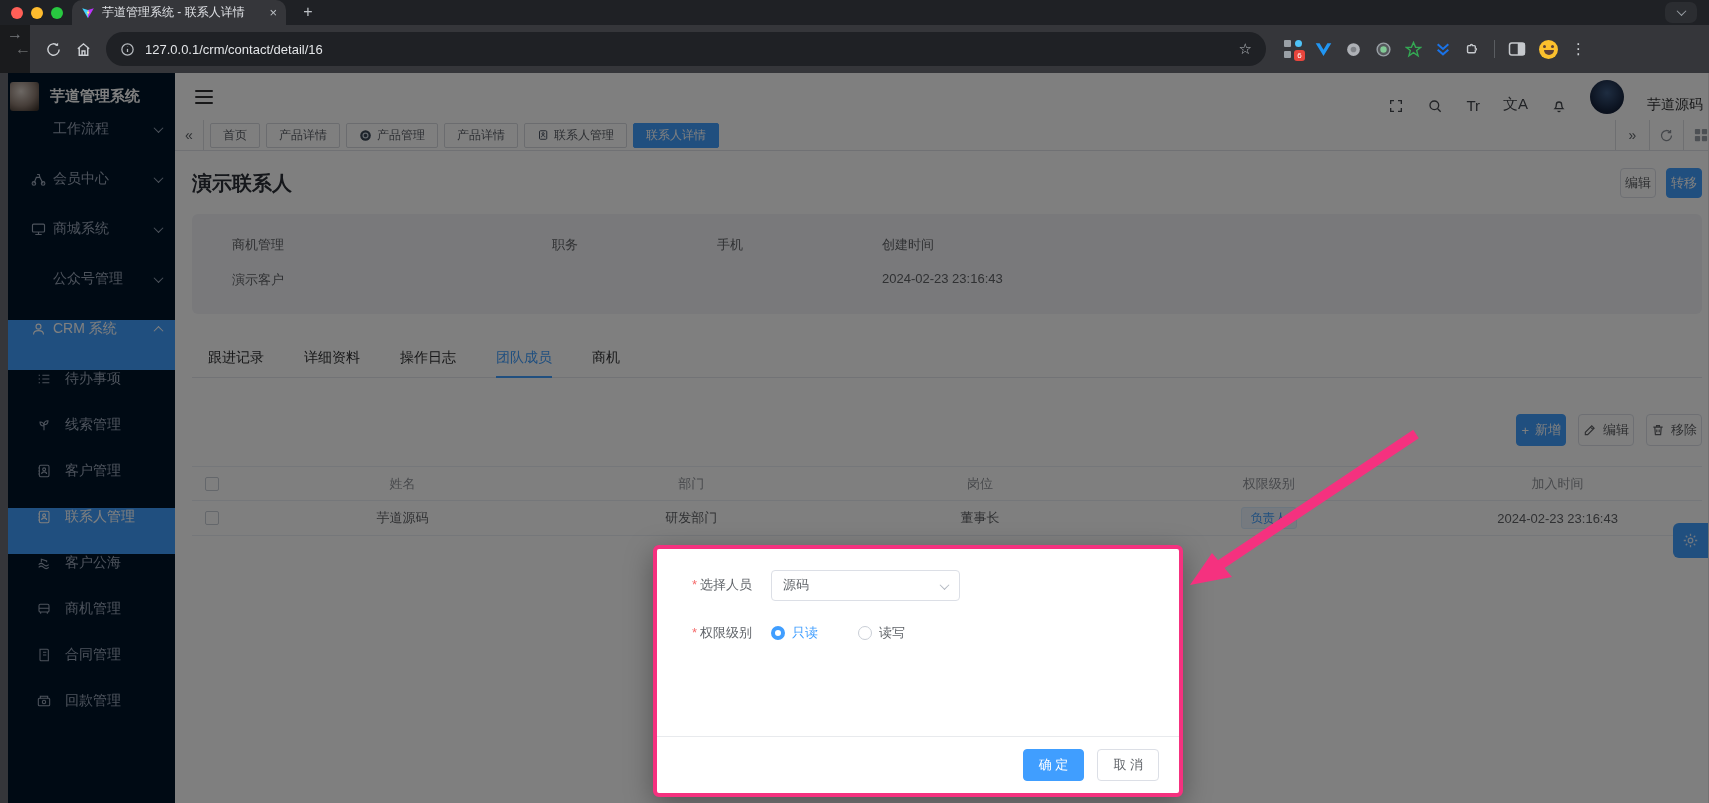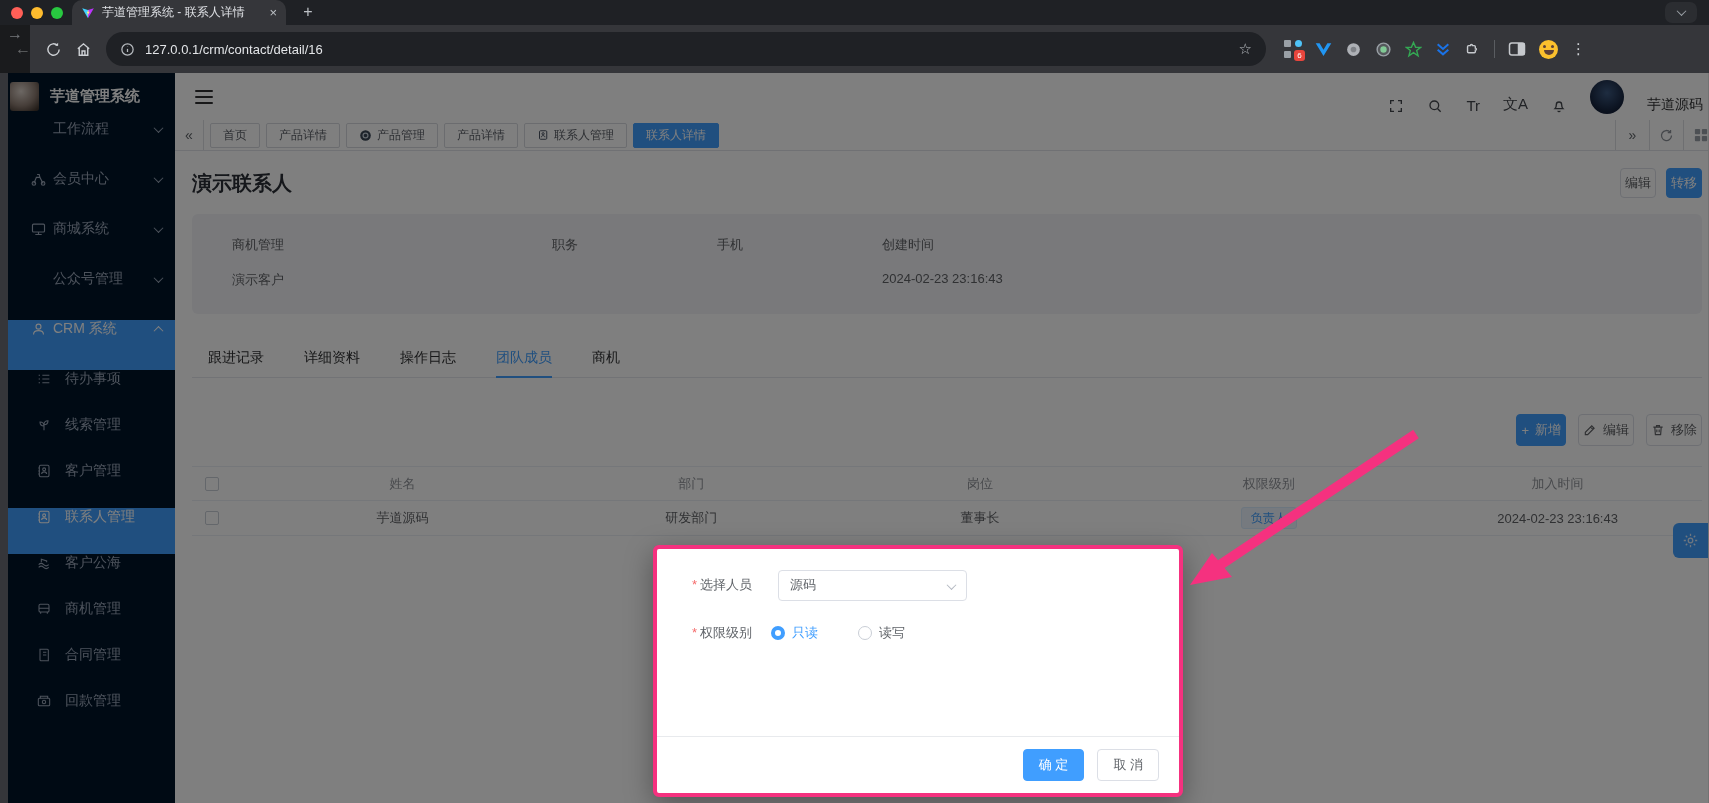--- a/index.html
+++ b/index.html
@@ -93,21 +93,21 @@
   
   .dim{position:absolute;inset:0;background:rgba(0,0,0,.5);z-index:10}
   .dialog{position:absolute;left:645px;top:472px;width:530px;height:252px;z-index:20;background:#fff;border:4px solid #f5317f;border-radius:6px;box-shadow:0 8px 28px rgba(0,0,0,.35)}
   .dlg-header{height:48px;border-bottom:1px solid #e8eaed;display:flex;align-items:center;padding:0 22px 0 16px;gap:16px}
   .dlg-title{font-size:16px;color:#303133;margin-right:auto}
   .dlg-ico{color:#8f9399}
   .dlg-body{padding:20px 0 0 35px}
   .frow{display:flex;align-items:center;height:32px;margin-bottom:16px}
   .flabel{width:74px;font-size:13px;color:#5f6368;white-space:nowrap}
   .req{color:#f56c6c;margin-right:3px}
-  .select{width:189px;height:31px;border:1px solid #dcdfe6;border-radius:4px;display:flex;align-items:center;padding:0 11px;font-size:13px;color:#5f6368;margin-left:12px;background:#fff}
+  .select{width:189px;height:31px;border:1px solid #dcdfe6;border-radius:4px;display:flex;align-items:center;padding:0 11px;font-size:13px;color:#5f6368;margin-left:5px;background:#fff}
   .select .sel-chev{margin-left:auto;color:#b4b9c2}
   .radio-group{display:flex;align-items:center;margin-left:5px}
   .radio{display:flex;align-items:center;gap:7px}
   .radio + .radio{margin-left:40px}
   .rdot{width:14px;height:14px;border-radius:50%}
   .rdot.on{border:4px solid #409eff;background:#fff}
   .rdot.off{border:1px solid #c9ced6;background:#fff}
   .rlabel{font-size:13px}
   .rlabel.on{color:#409eff}
   .rlabel.off{color:#5f6368}

